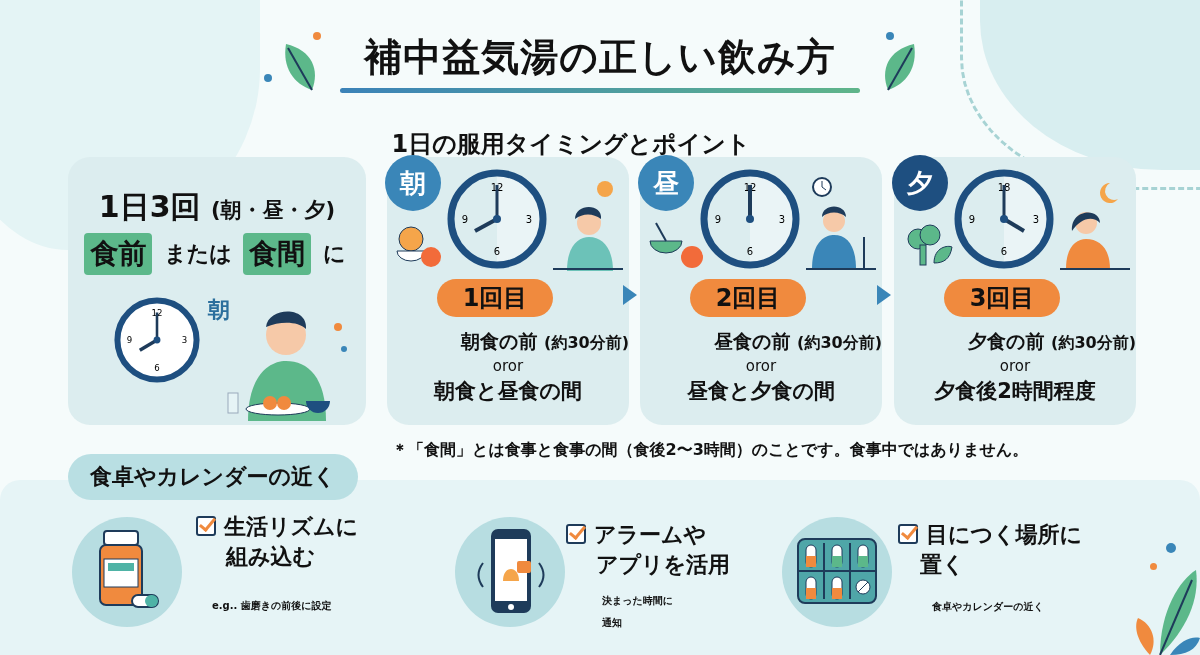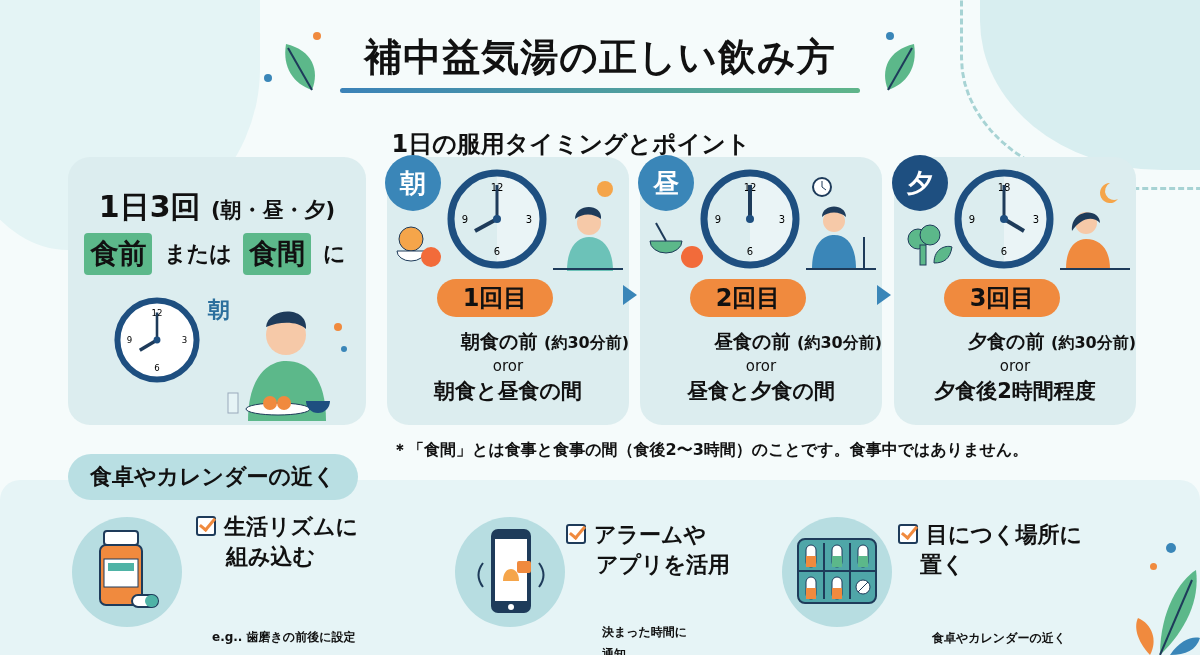--- a/index.html
+++ b/index.html
@@ -108,21 +108,21 @@
     position: absolute; left: 68px; top: 454px; height: 46px; padding: 0 22px; border-radius: 23px;
     background: #b9dfe3; font-size: 22px; font-weight: bold; line-height: 46px;
   }
   .tip-circle {
     position: absolute; top: 517px; width: 110px; height: 110px; border-radius: 50%; background: #b7dde1;
   }
   .tip-title {
     position: absolute; font-size: 22px; font-weight: bold; line-height: 30px;
   }
   .tip-sub {
-    position: absolute; font-size: 12px; font-weight: bold; line-height: 22px; margin-top: 31px;
+    position: absolute; font-size: 10px; font-weight: bold; line-height: 22px;
   }
   .check {
     display: inline-block; width: 20px; height: 20px; border: 2px solid #1e3b5a; border-radius: 3px;
     position: relative; margin-right: 8px; vertical-align: -2px; background: #fff;
   }
   .check::after {
     content: ""; position: absolute; left: 5px; top: -3px; width: 6px; height: 13px;
     border-right: 3px solid #f08a3e; border-bottom: 3px solid #f08a3e; transform: rotate(40deg);
   }
 </style>

